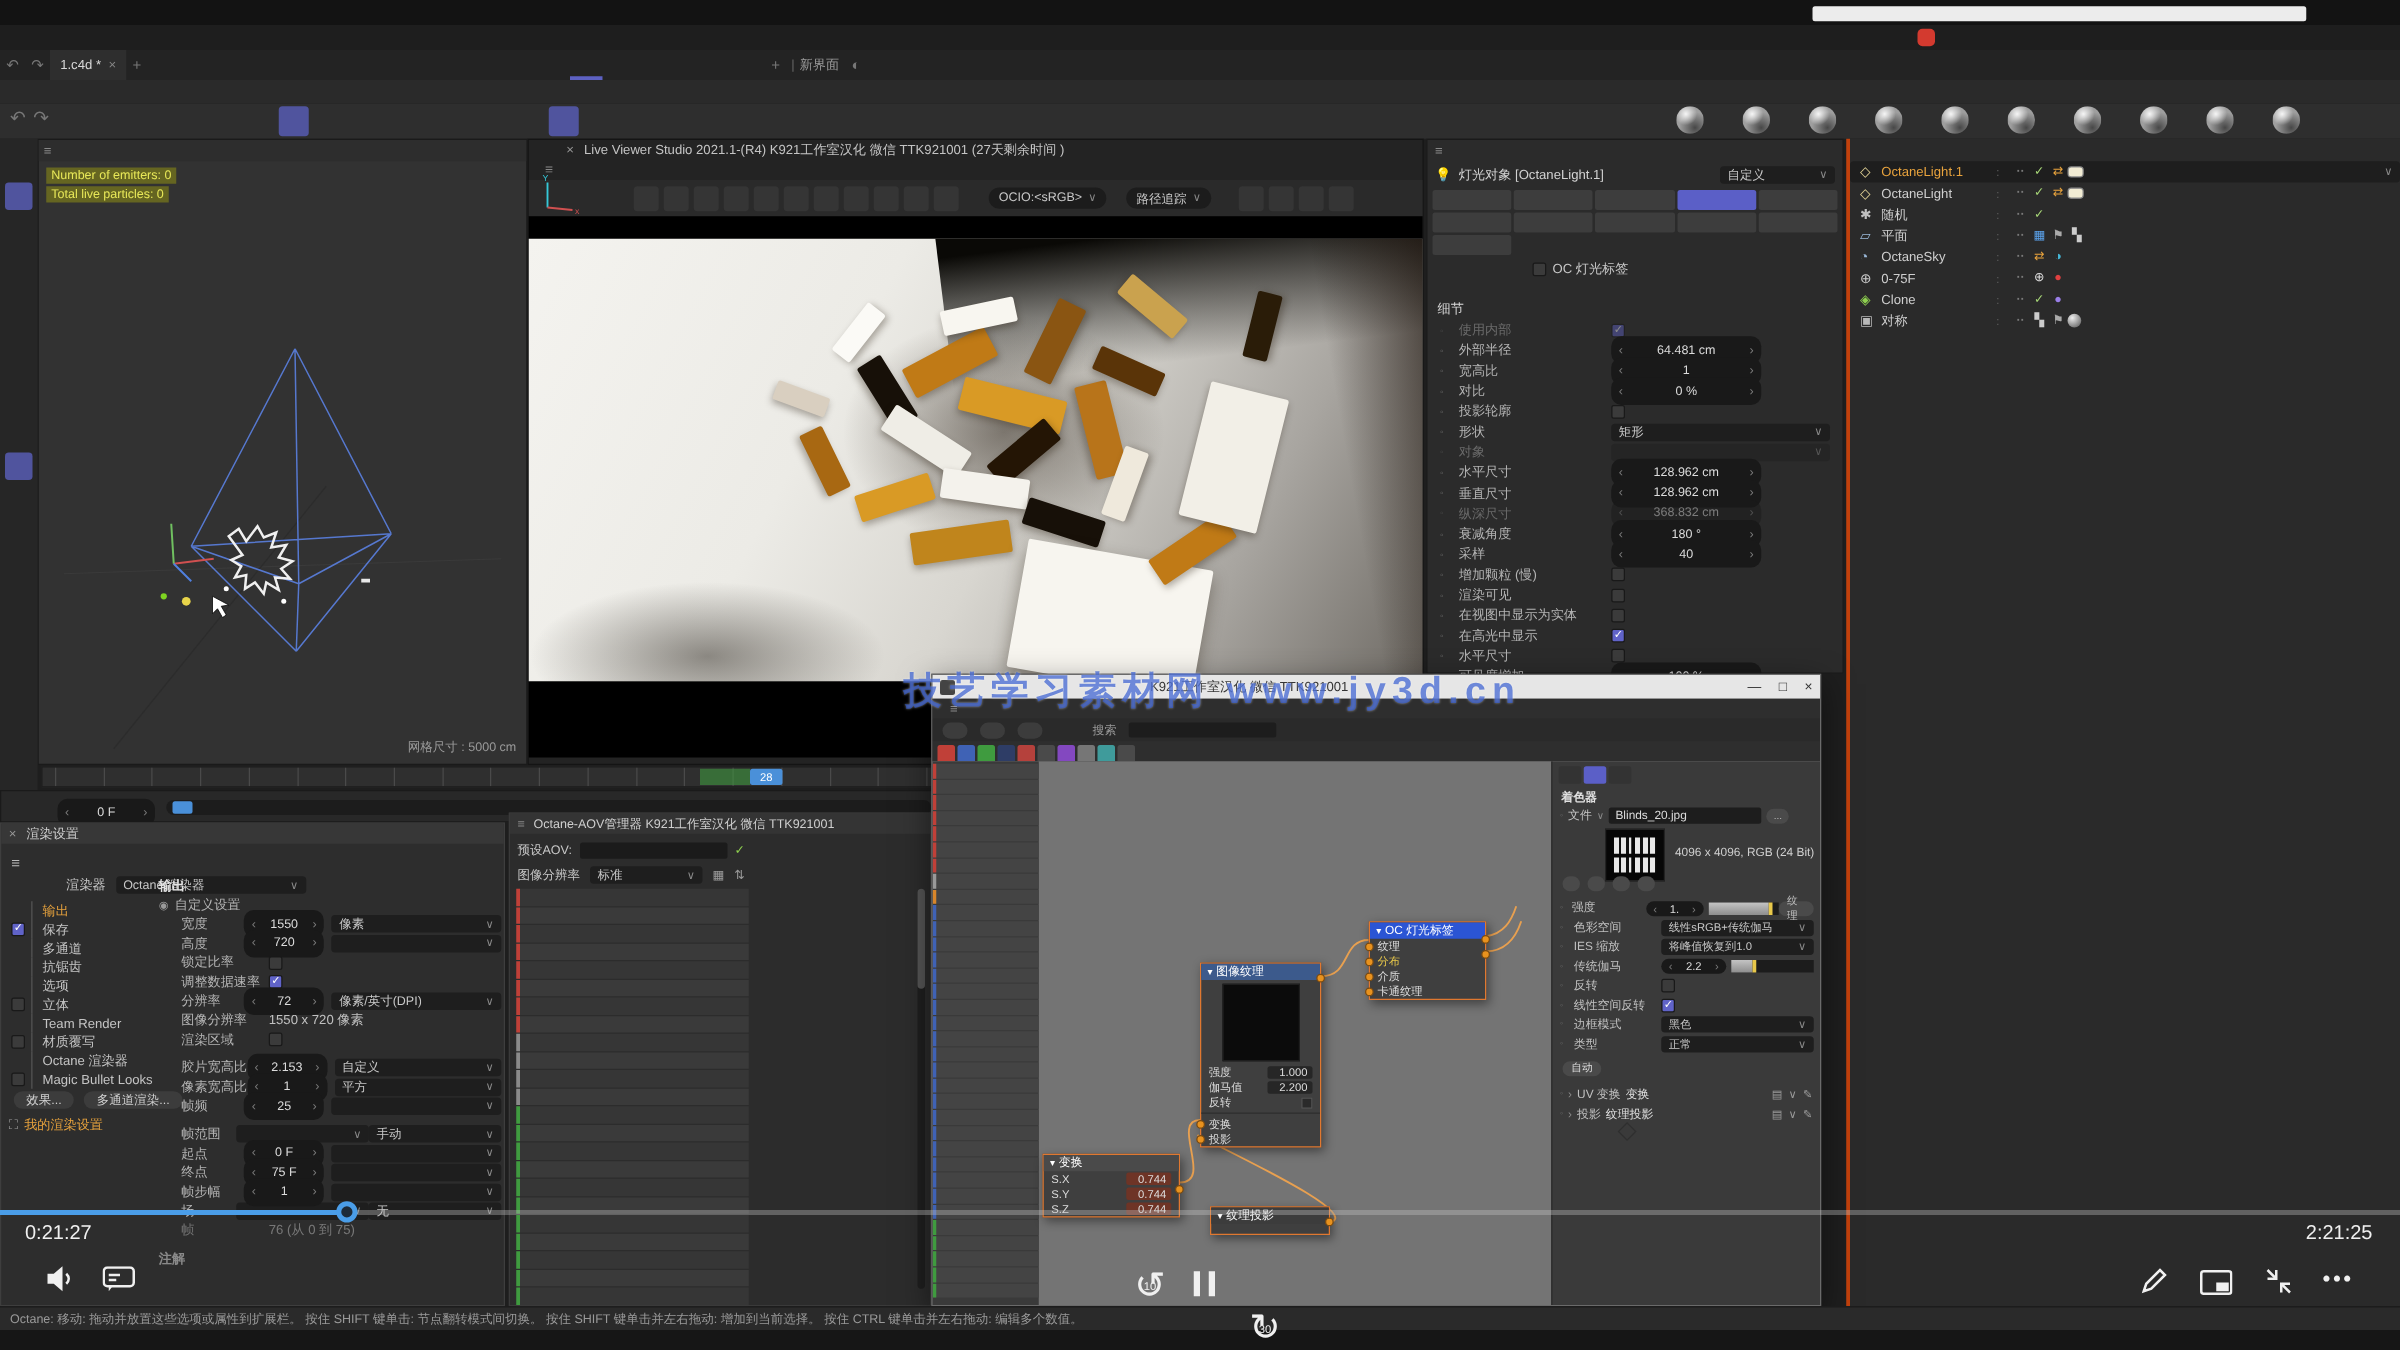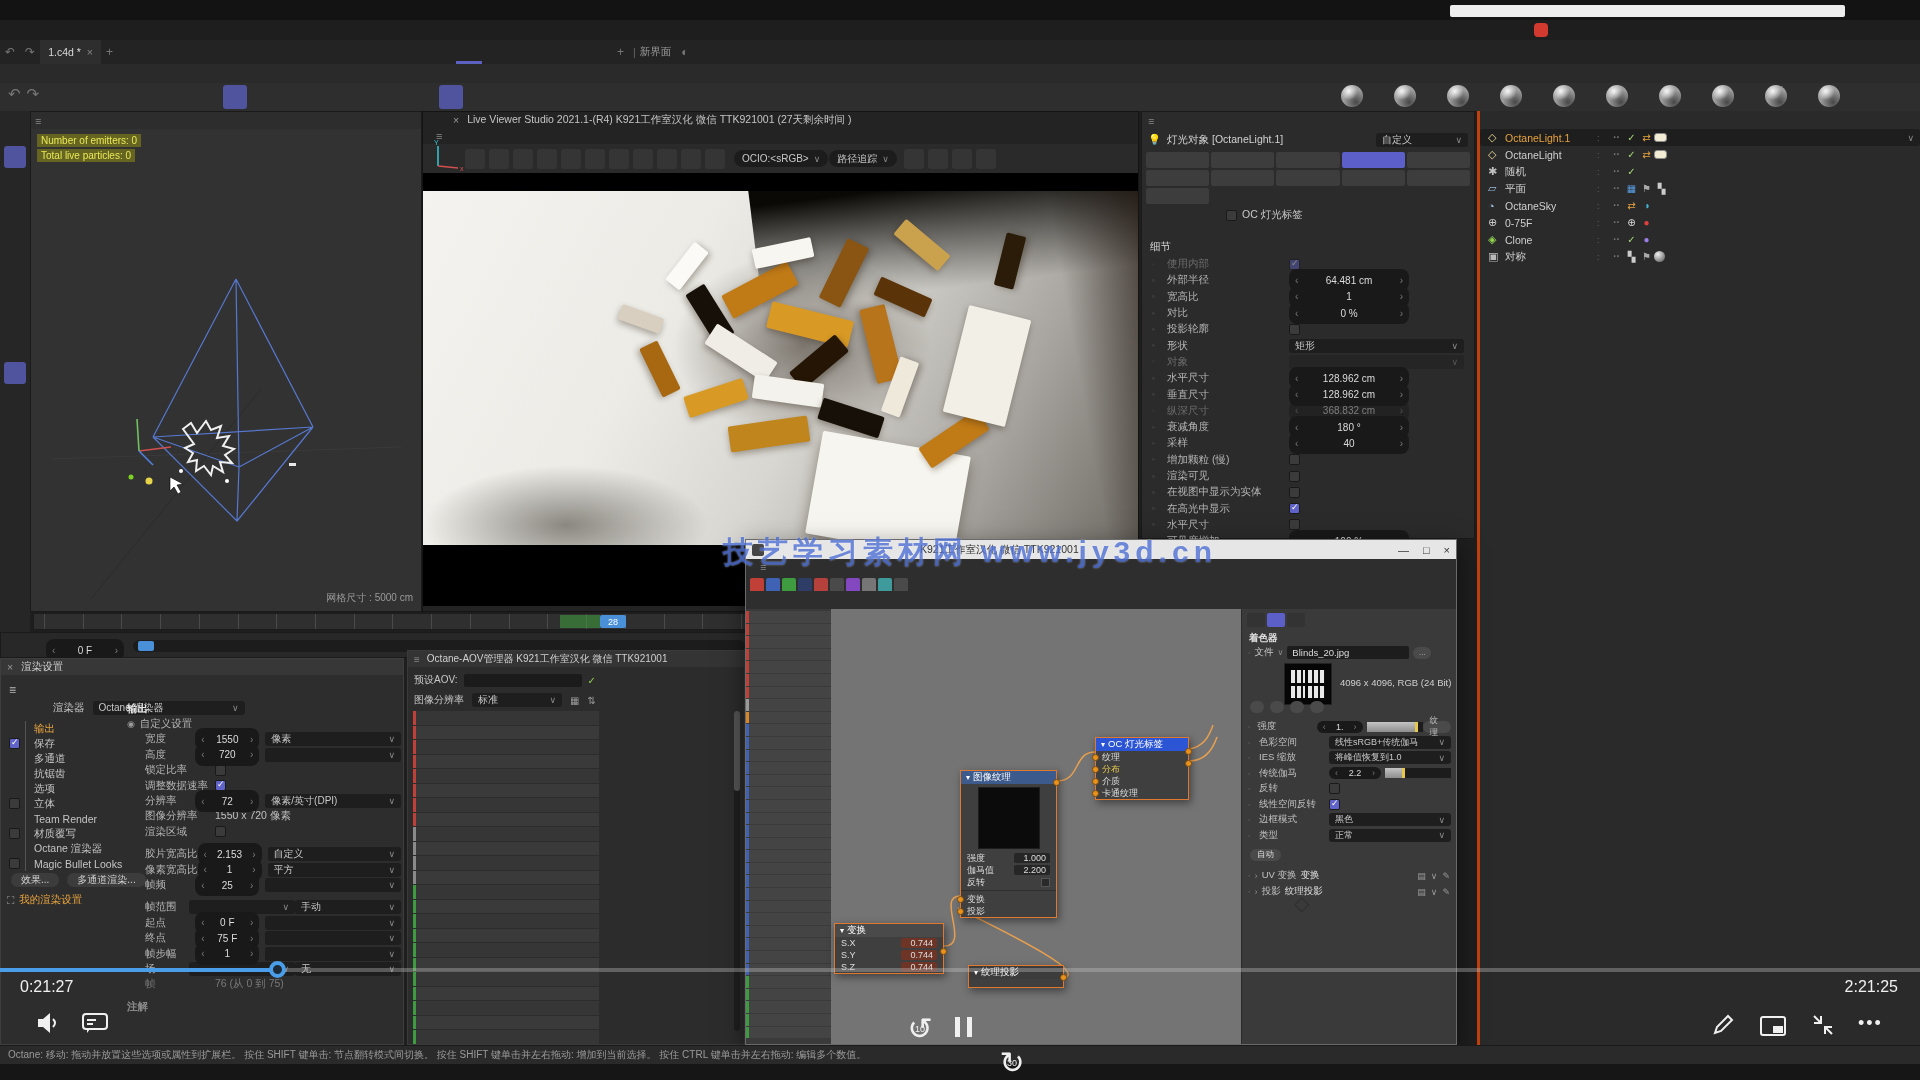--- a/index.html
+++ b/index.html
@@ -41,21 +41,21 @@
 #vphead .mi{padding:0 6px}
 #vphead .ri{margin-left:auto;display:flex;gap:4px;padding-right:4px;color:#8a8a8a;font-size:10px}
 .dbg{position:absolute;left:6px;background:rgba(110,110,30,.85);color:#e8e858;font-size:10px;padding:0 4px;height:13px;line-height:13px}
 #gridlabel{position:absolute;right:8px;bottom:6px;color:#9a9a9a;font-size:10px}
 
 #lv{left:422px;top:111px;width:717px;height:501px;background:#232323;border:1px solid #141414}
 #lvtitle{height:16px;display:flex;align-items:center;gap:8px;font-size:10.5px;color:#c4c4c4;padding-left:4px}
 #lvcorner{display:flex;gap:6px;color:#9a9a9a;font-size:11px}
 #lvmenu{height:16px;display:flex;align-items:center;gap:4px;font-size:11px;color:#c4c4c4;padding-left:6px}
 #lvmenu span{padding:0 7px}
-#lvtools{height:29px;background:#2a2a2a;display:flex;align-items:center;gap:1px;padding-left:42px}
+#lvtools{height:29px;background:#2a2a2a;display:flex;align-items:center;gap:16px;padding-left:84px}
 .lvt{width:20px;height:20px;border-radius:3px;background:#353535;display:flex;align-items:center;justify-content:center;color:#b0b0b0;font-size:11px}
 .lvchip{height:17px;background:#1c1c1c;border-radius:9px;display:flex;align-items:center;padding:0 8px;color:#c8c8c8;font-size:10px;gap:5px}
 .lvchip i{font-style:normal;color:#888;font-size:9px}
 #lvimg{position:absolute;left:0;top:61px;width:715px;height:433px;background:#000}
 #render{position:absolute;left:0;top:18px;width:715px;height:354px;overflow:hidden;
  background:linear-gradient(118deg,#f4f3ef 0%,#ecebe6 34%,#d8d6d0 55%,#a8a5a0 78%,#6e6a64 100%)}
 .db{position:absolute;border-radius:2px;box-shadow:0 3px 6px rgba(40,30,15,.35)}
 .stripe{background-image:repeating-linear-gradient(90deg,rgba(10,5,0,.55) 0 4px,rgba(0,0,0,0) 4px 9px)}
 #lvtag{position:absolute;left:6px;top:460px;display:flex;align-items:center;gap:2px}
 #lvtag .chipA{background:#cf7d1d;color:#1a1a1a;font-size:9.5px;padding:0 5px;height:13px;line-height:13px;border-radius:2px;font-weight:bold}
@@ -1300,20 +1300,30 @@
     <div id="nemenu">
       <span style="color:#888">≡</span>
       <span style="display:flex">
 
       <span></span>
           <span></span>
           <span></span>
           <span></span>
         </span>
     </div>
+    <div id="nebtns">
+      <span style="display:flex;gap:10px">
+
+      <span class="neb"></span>
+          <span class="neb"></span>
+          <span class="neb"></span>
+        </span>
+      <span style="color:#9a9a9a;margin-left:30px">搜索</span>
+      <span id="nesearch"></span>
+    </div>
     <div id="netabs">
 
     <span class="ntab t-red"></span>
         <span class="ntab t-blue"></span>
         <span class="ntab t-green"></span>
         <span class="ntab t-navy"></span>
         <span class="ntab t-red2"></span>
         <span class="ntab t-dark"></span>
         <span class="ntab t-purple"></span>
         <span class="ntab t-gray"></span>

